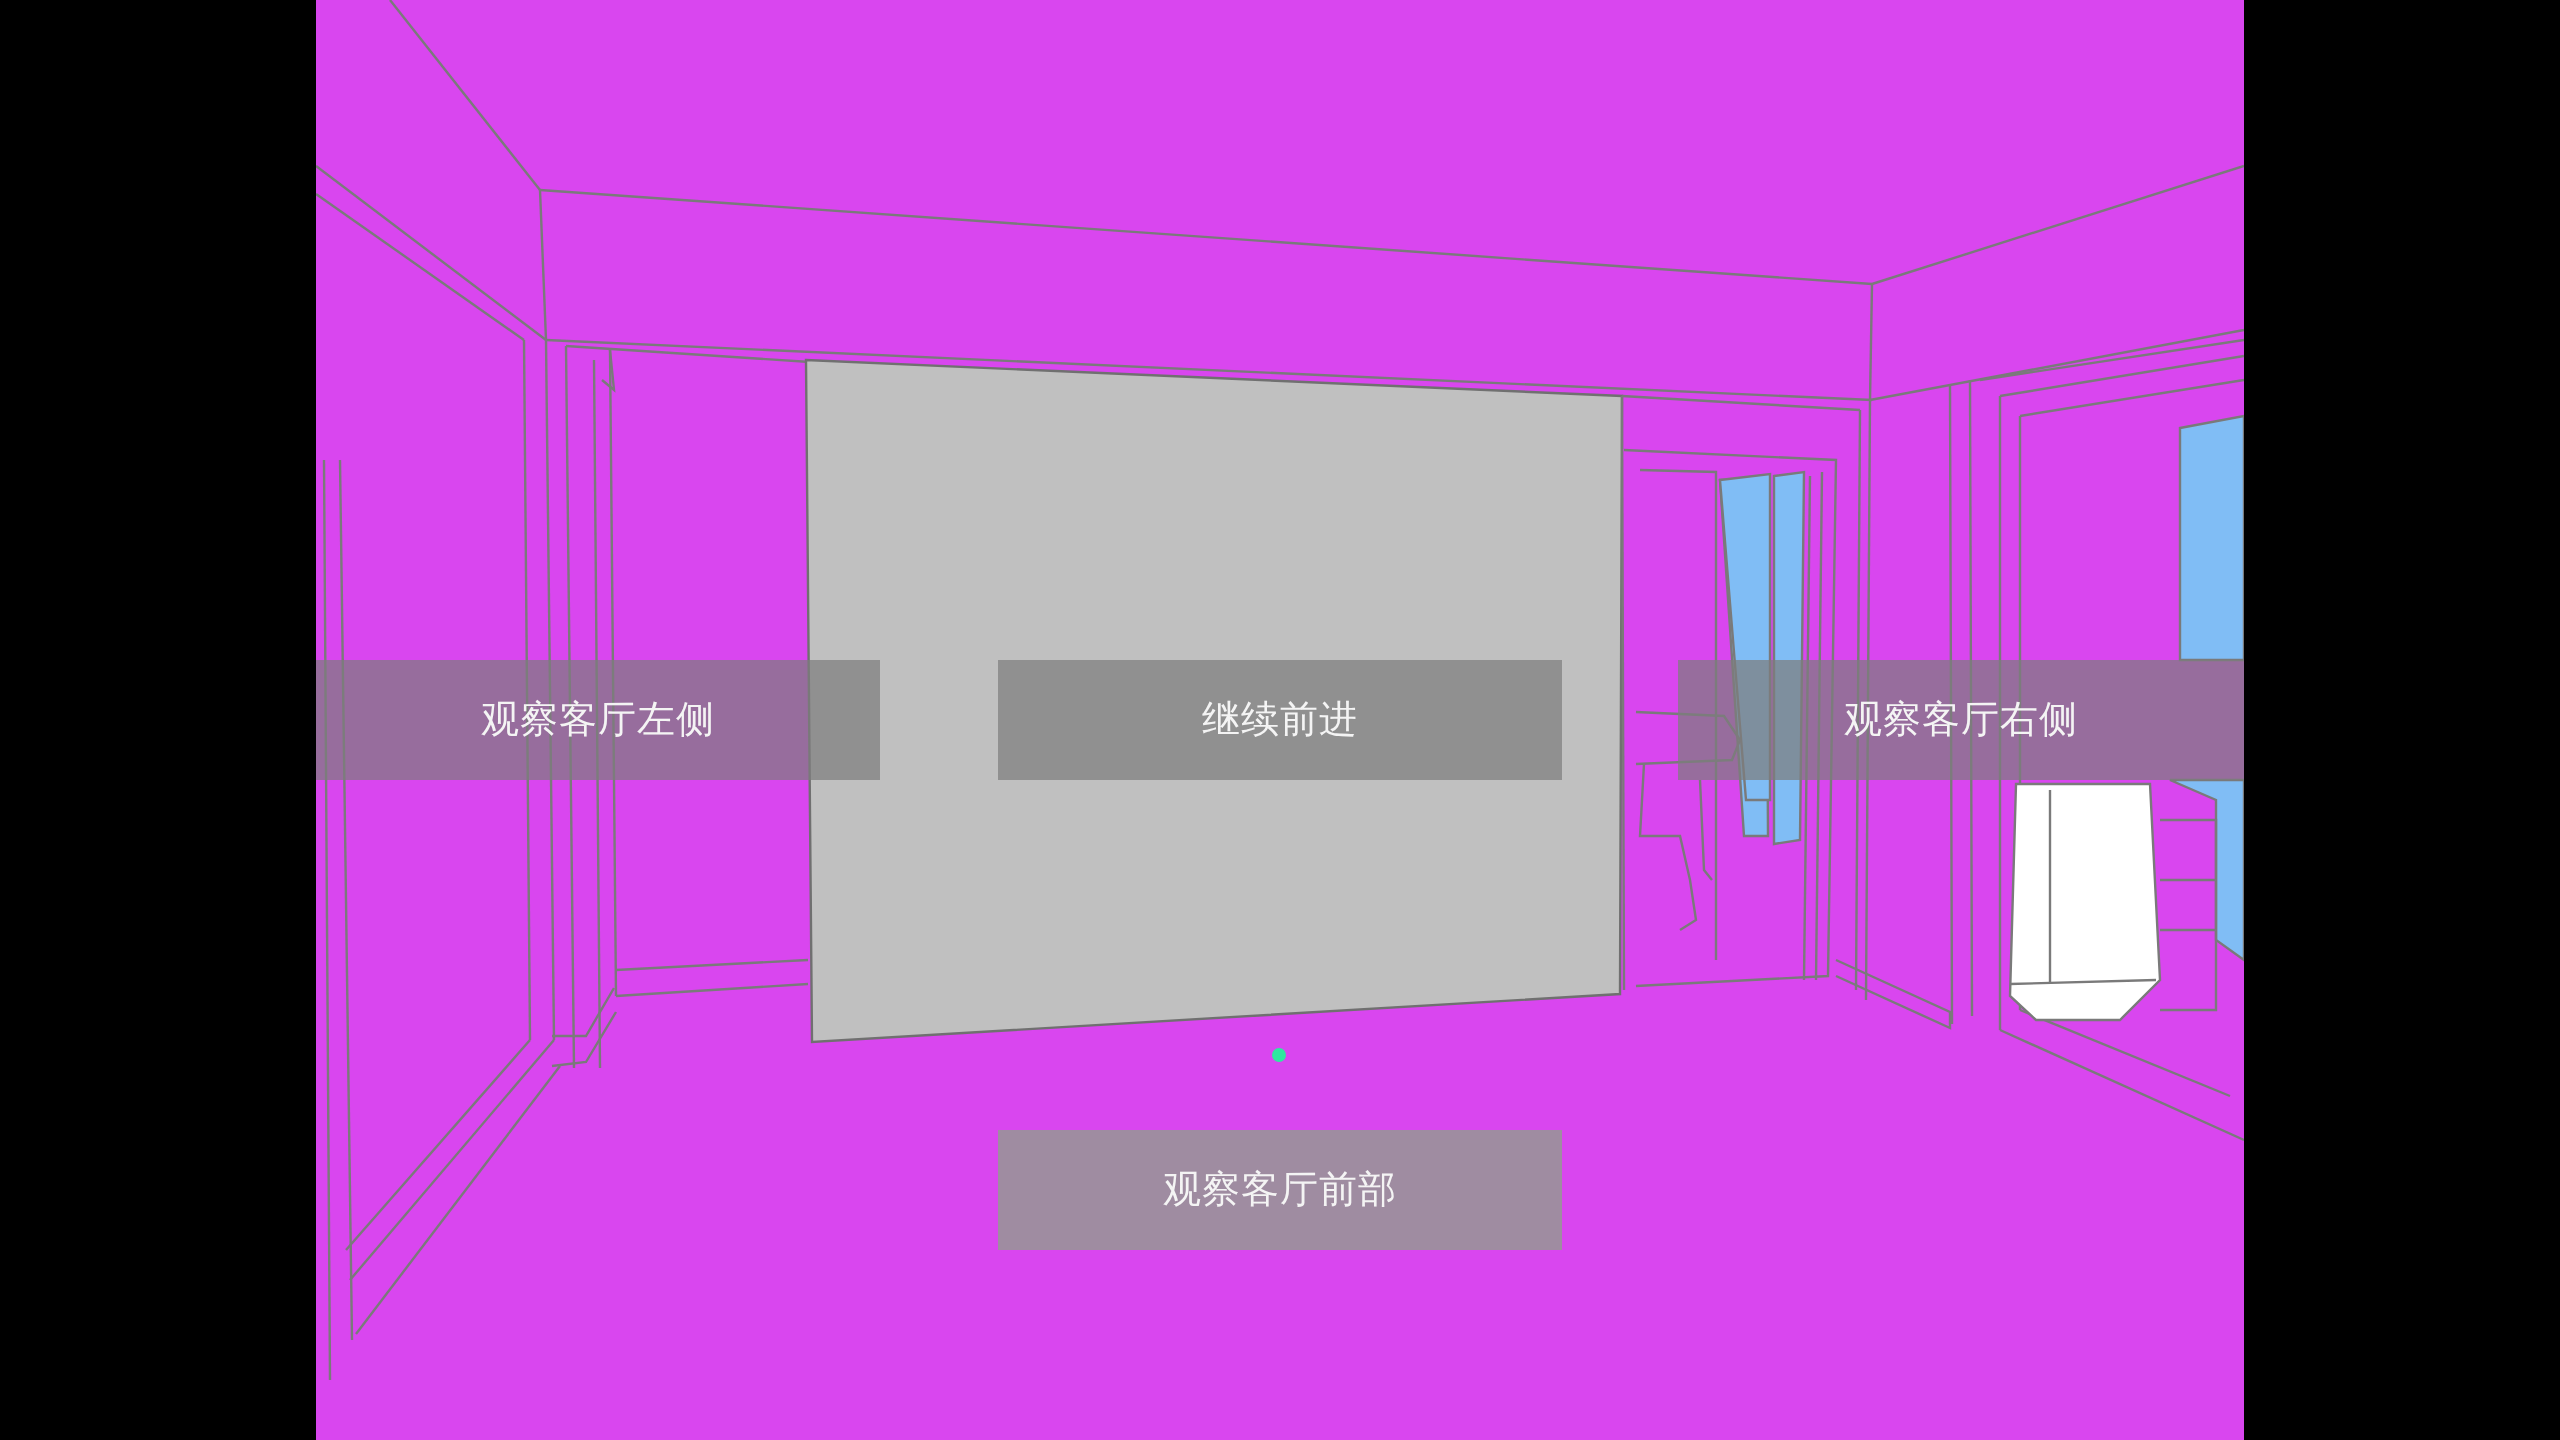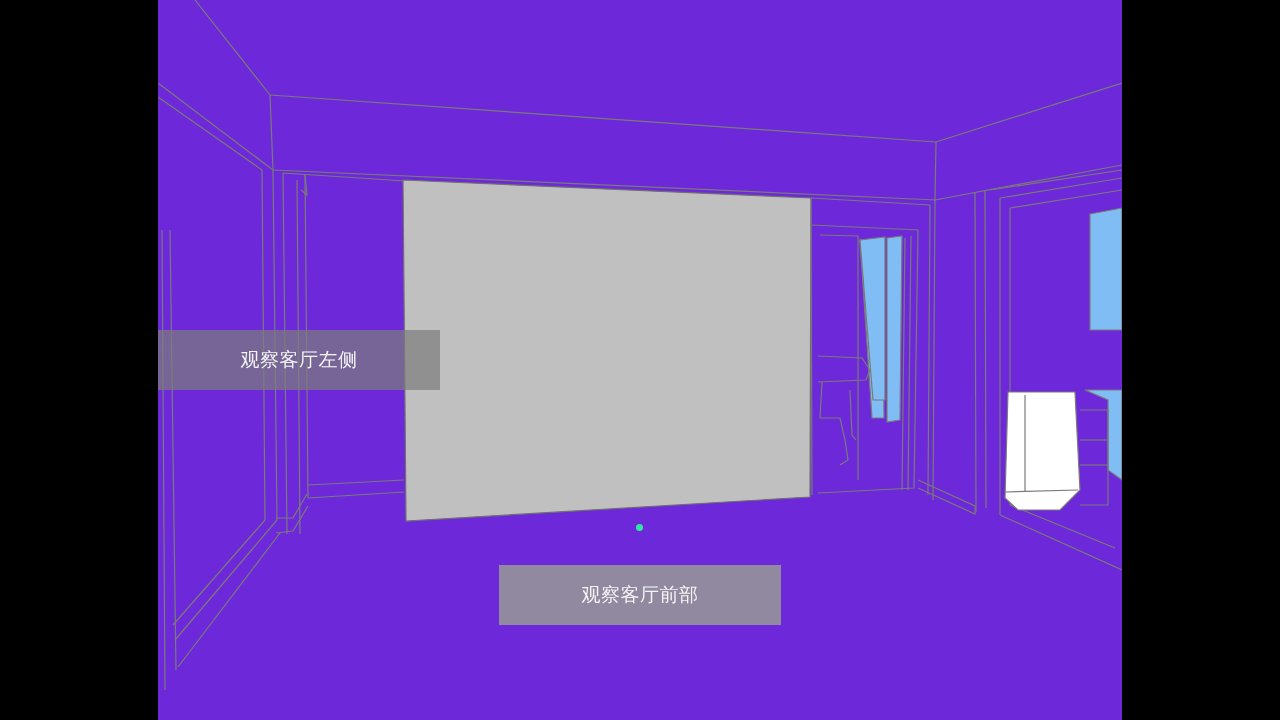--- a/index.html
+++ b/index.html
@@ -1,19 +1,19 @@
 <!DOCTYPE html>
 <html><head>
   <meta charset="utf-8">
   <style>
     html, body { margin: 0; padding: 0; background: #000; }
     body { width: 1280px; height: 720px; position: relative; overflow: hidden;
            font-family: "DejaVu Sans", "Liberation Sans", sans-serif; }
     .viewport { position: absolute; left: 158px; top: 0; width: 964px; height: 720px;
-                background: #6d28d9; overflow: hidden; }
+                background: #d946ef; overflow: hidden; }
     .viewport svg { position: absolute; left: 0; top: 0; }
     .nav-btn { position: absolute; height: 60px; width: 282px;
                background: rgba(125,125,125,0.72); color: #f4f4f4;
                display: flex; align-items: center; justify-content: center;
                font-size: 19px; letter-spacing: 0.5px; cursor: pointer; }
     .nav-btn.front { background: rgba(150,150,150,0.88); }
     .hotspot-dot { position: absolute; width: 7px; height: 7px; border-radius: 50%; }
     .side-bar { position: absolute; top: 0; height: 720px; background: #000; }
   </style>
 </head>
@@ -92,20 +92,26 @@
 
     <polyline points="1080,410 1108,410 1108,505 1080,505"></polyline>
     <line x1="1080" y1="440" x2="1108" y2="440"></line>
     <line x1="1080" y1="465" x2="1108" y2="465"></line>
   </svg>
 
   <div class="nav-btn" style="left:0px; top:330px; width:282px;">
     <span>观察客厅左侧</span>
   </div>
 
+  <div class="nav-btn" style="left:341px; top:330px;">
+    <span>继续前进</span>
+  </div>
 
+  <div class="nav-btn" style="left:681px; top:330px; width:283px;">
+    <span>观察客厅右侧</span>
+  </div>
 
   <div class="hotspot-dot" style="left:478px; top:524px; background:#2ee8a0;"></div>
 
   <div class="nav-btn front" style="left:341px; top:565px;align-items:center;">
     <span>观察客厅前部</span>
   </div>
 </div>
 
 </body></html>

